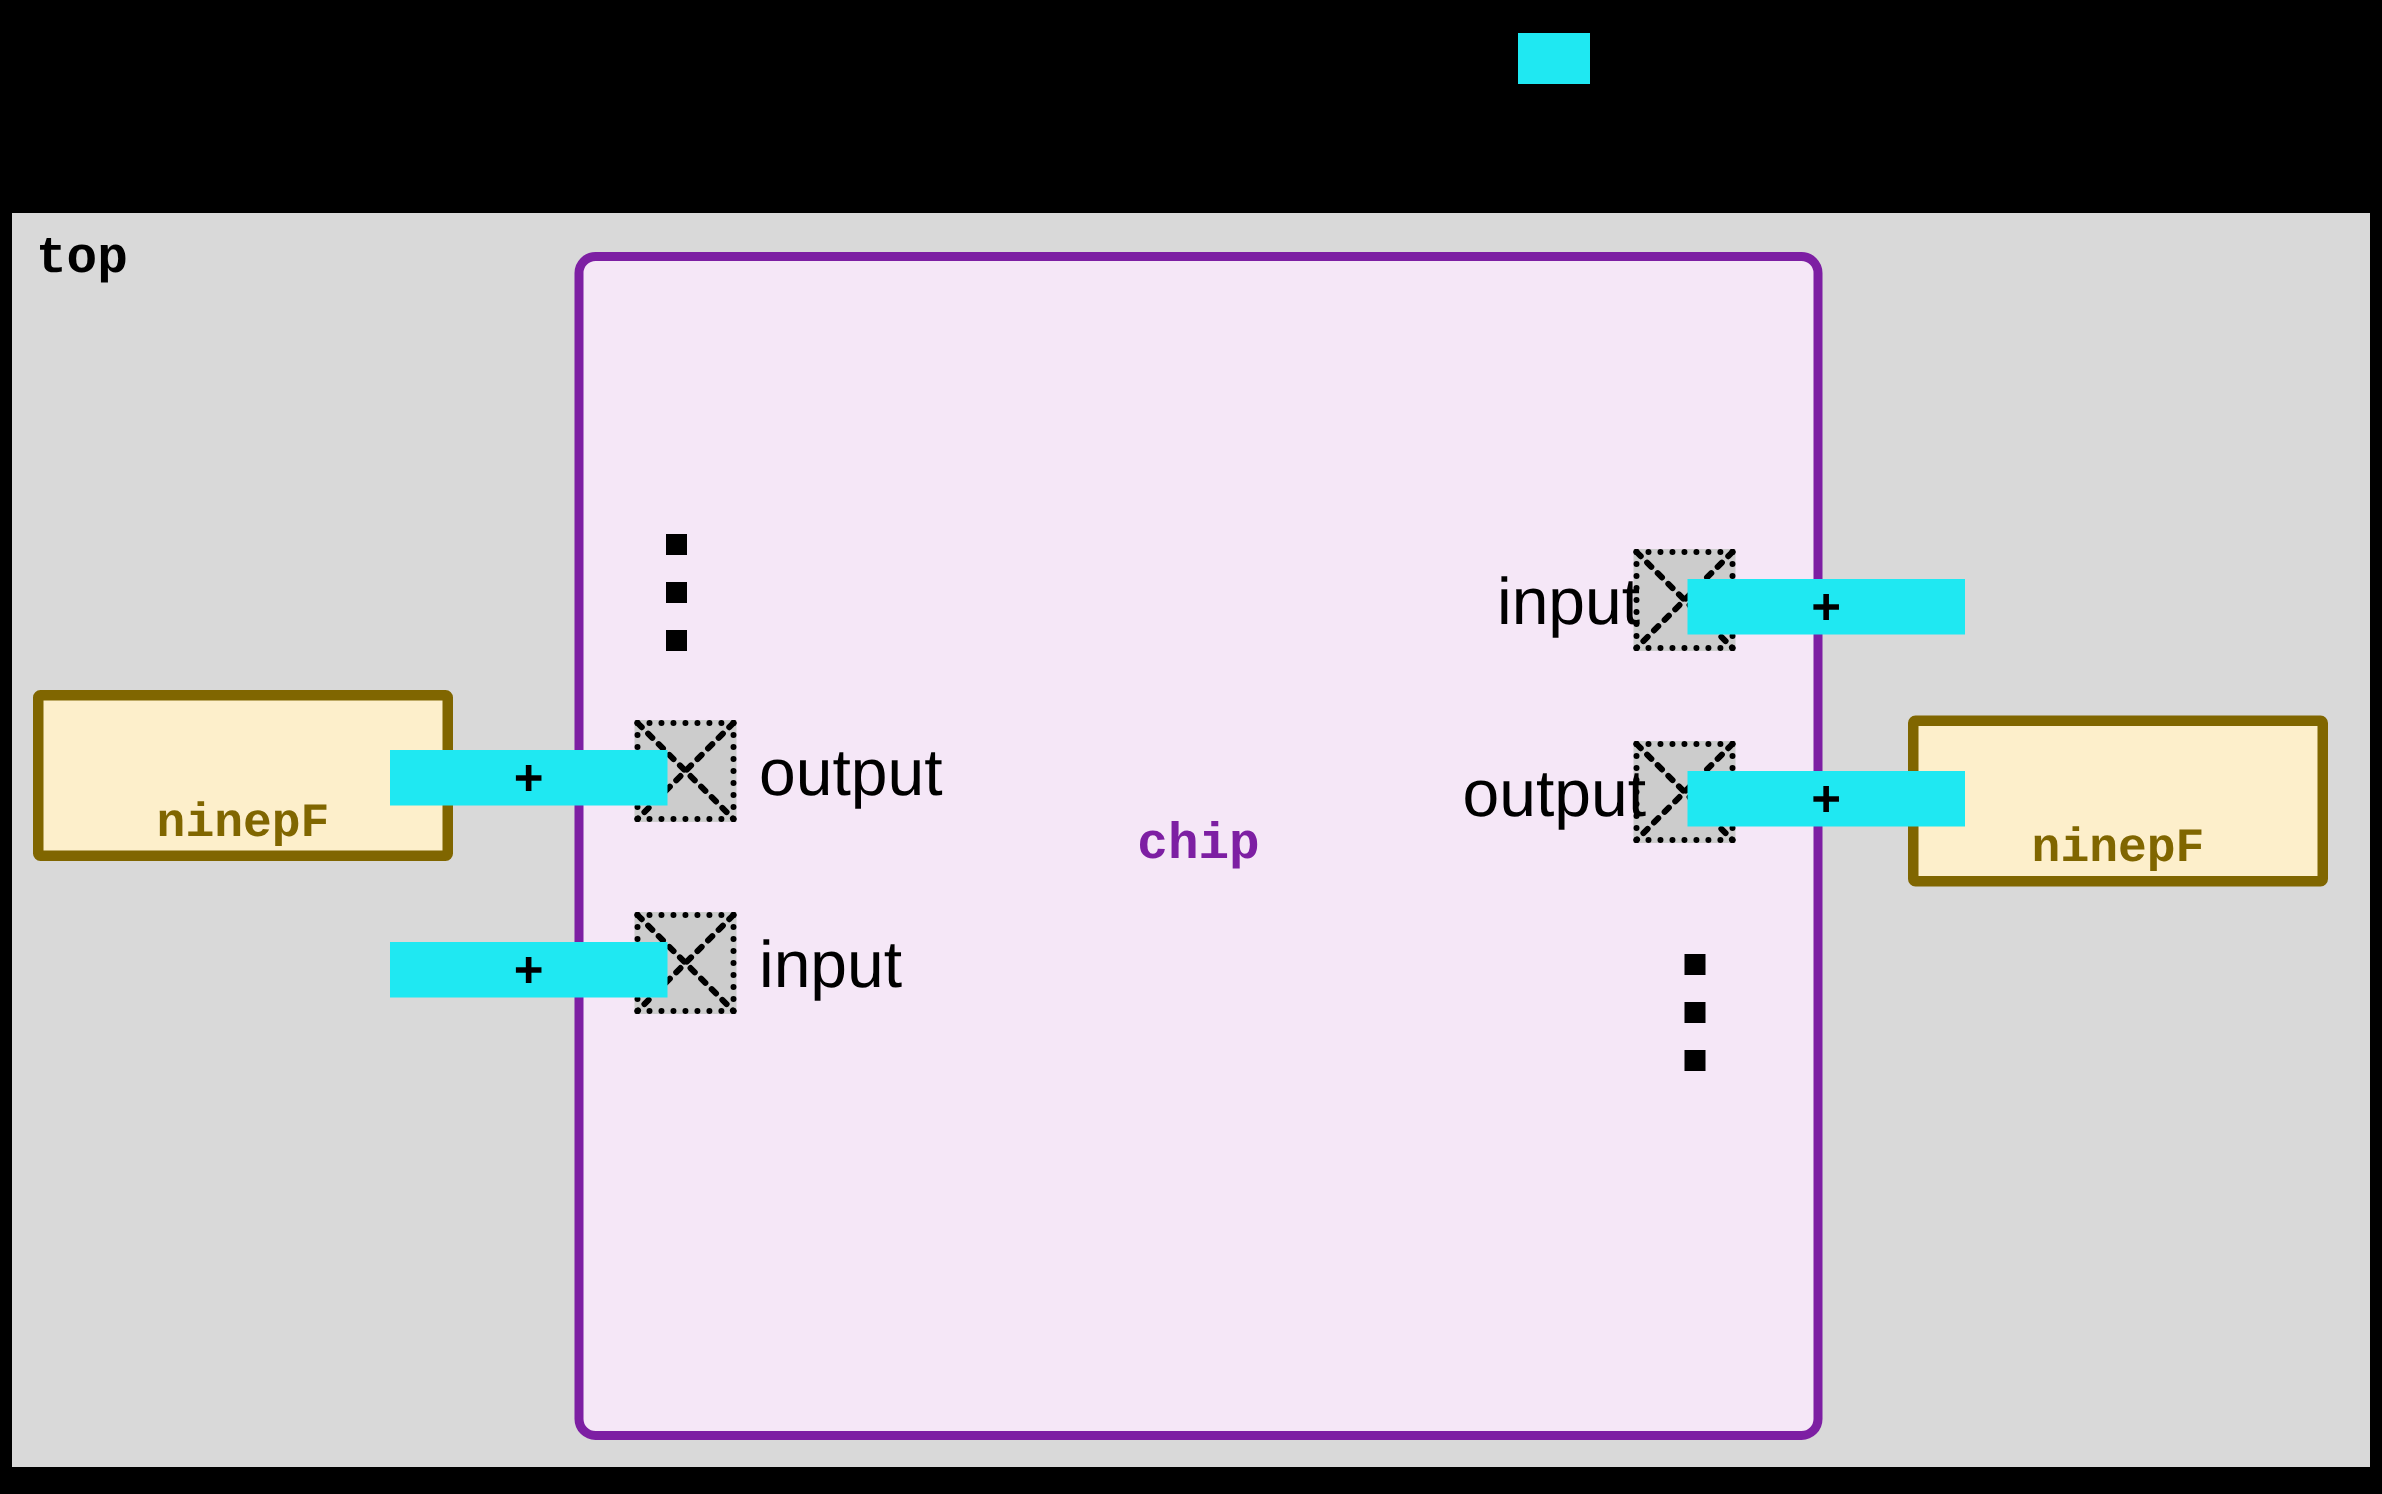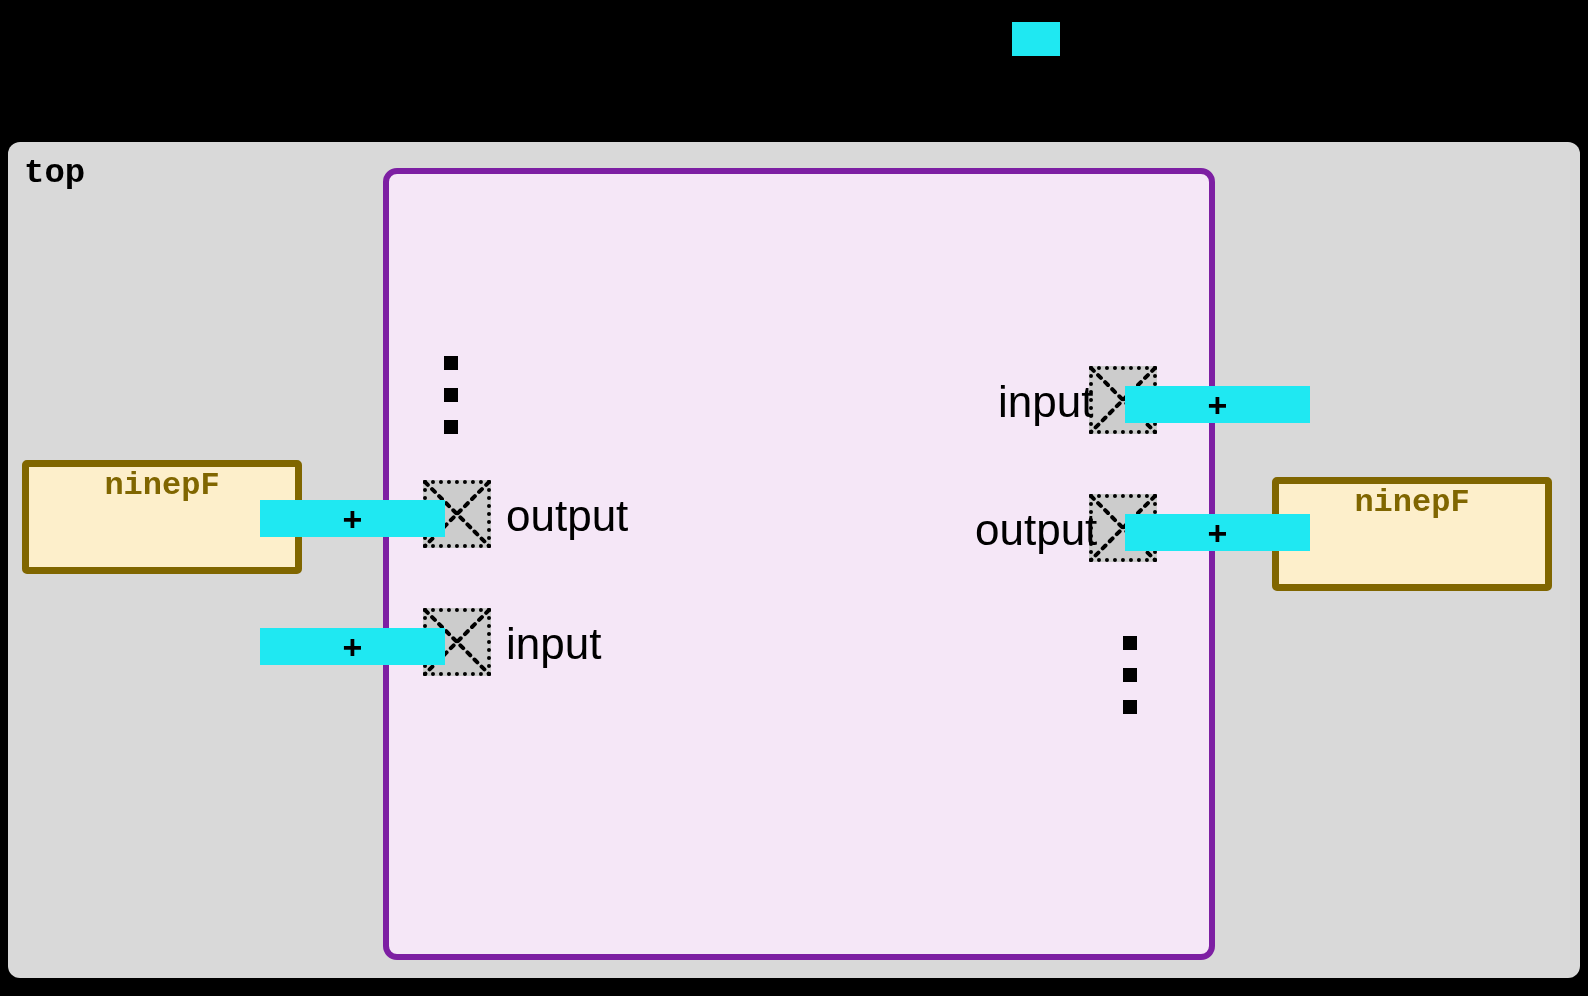--- a/index.html
+++ b/index.html
@@ -27,21 +27,21 @@
   }
 
   
   .module-top {
     position: absolute;
     left: 8px;
     top: 142px;
     width: 1572px;
     height: 836px;
     background: #D9D9D9;
-    border-radius: 12px;
+    border-radius: 0;
     box-sizing: border-box;
     padding-left: 11px;
   }
   .module-top-label {
     position: absolute;
     left: 16px;
     top: 12px;
     font-family: "Liberation Mono", "DejaVu Sans Mono", monospace;
     font-weight: bold;
     font-size: 34px;
@@ -74,21 +74,21 @@
   }
 
   
   .inst-box {
     position: absolute;
     background: #FDEFCB;
     border: 7px solid #806600;
     border-radius: 5px;
     box-sizing: border-box;
     display: flex;
-    align-items: flex-start;
+    align-items: flex-end;
     justify-content: center;
   }
   .inst-label {
     font-family: "Liberation Mono", "DejaVu Sans Mono", monospace;
     font-weight: bold;
     font-size: 32px;
     color: #806600;
   }
   .inst-left  { left: 14px;   top: 318px; width: 280px; height: 114px; }
   .inst-right { left: 1264px; top: 335px; width: 280px; height: 114px; }
@@ -163,20 +163,21 @@
     <div class="inst-box inst-left">
       <span class="inst-label">ninepF</span>
     </div>
 
     <div class="inst-box inst-right">
       <span class="inst-label">ninepF</span>
     </div>
 
     <div class="module-chip">
 
+      <div class="module-chip-label">chip</div>
 
       <div class="vdots" style="left:55px; top:182px;">
         <i></i>
           <i></i>
           <i></i>
       </div>
 
       <div class="vdots" style="left:734px; top:462px;">
         <i></i>
           <i></i>

